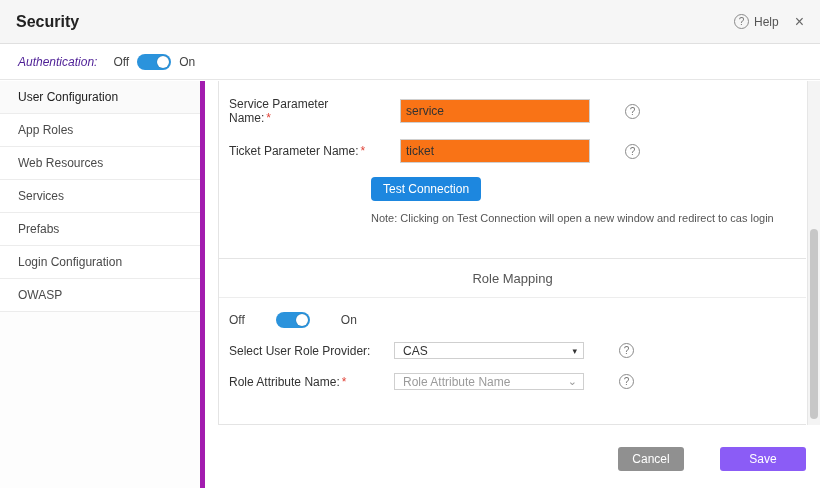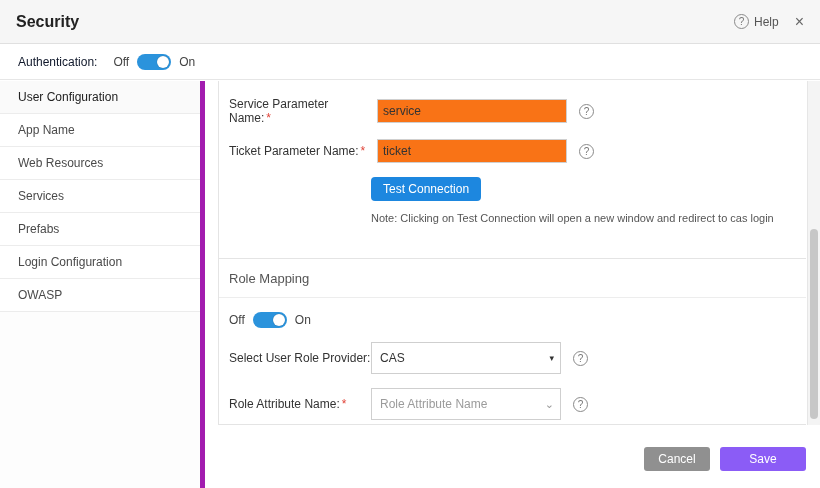--- a/index.html
+++ b/index.html
@@ -26,21 +26,21 @@
     display: inline-flex; align-items: center; justify-content: center;
     font-size: 10px; color: #777; flex-shrink: 0;
   }
   .close-x { font-size: 16px; color: #666; cursor: pointer; line-height: 1; }
 
   
   .authbar {
     height: 36px; display: flex; align-items: center; padding: 0 18px;
     background: #fff; border-bottom: 1px solid #e6e6e6;
   }
-  .authbar .alabel { margin-right: 16px; color: #0f172a; }
+  .authbar .alabel { margin-right: 16px; color: #4c1d95; font-style: italic; }
   .tog-side { color: #444; }
   .tswitch {
     width: 34px; height: 16px; border-radius: 9px; background: #2b93dc;
     position: relative; margin: 0 8px; cursor: pointer; display: inline-block;
   }
   .tswitch .knob {
     position: absolute; top: 2px; right: 2px; width: 12px; height: 12px;
     border-radius: 50%; background: #fff; box-shadow: 0 0 1px rgba(0,0,0,.4);
   }
 
@@ -59,56 +59,56 @@
   }
   .side-item.active { color: #222; background: #fafafa; }
 
   
   .content { position: absolute; left: 205px; right: 0; top: 0; bottom: 0; background: #fff; }
   .panel {
     position: absolute; left: 13px; right: 14px; top: 0; bottom: 63px;
     border-left: 1px solid #e4e4e4; border-bottom: 1px solid #e4e4e4; overflow: hidden;
   }
 
-  .frow { display: flex; align-items: center; margin: 14px 0 0 10px; }
+  .frow { display: flex; align-items: center; margin: 14px 0 0 10px; gap: 23px; }
   .frow.first { margin-top: 16px; }
   .flabel { width: 142px; flex-shrink: 0; color: #333; }
   .req { color: #e04338; margin-left: 2px; }
   .tinput {
     width: 190px; height: 24px; border: 1px solid #cfcfcf; padding: 0 5px;
     font-size: 12px; color: #333; font-family: "Liberation Sans", sans-serif;
     background: #f97316; outline: none; margin-left: 6px;
   }
   .helpq { margin-left: 12px; cursor: pointer; }
 
   .btn-test {
     margin: 14px 0 0 152px; height: 24px; padding: 0 12px;
     background: #1d87df; color: #fff; border: none; border-radius: 4px;
     font-size: 12px; font-family: "Liberation Sans", sans-serif; cursor: pointer;
   }
   .note { margin: 11px 0 34px 152px; font-size: 11px; color: #555; }
 
   .sec2 { border-top: 1px solid #e4e4e4; }
-  .sec-title { padding: 12px 10px 11px; font-size: 13px; color: #555; border-bottom: 1px solid #ededed; }
+  .sec-title { padding: 12px 10px 11px; font-size: 13px; color: #555; border-bottom: 1px solid #ededed; text-align: center; }
 
   .fselect {
-    width: 190px; height: 32px; border: 1px solid #cfcfcf; background: #fff;
+    width: 190px; height: 17px; border: 1px solid #cfcfcf; background: #fff;
     display: flex; align-items: center; justify-content: space-between;
     padding: 0 6px 0 8px; cursor: pointer;
   }
   .fselect .valtext { color: #333; }
   .fselect.ph .valtext { color: #9b9b9b; }
   .sel-arrow { font-size: 9px; color: #333; }
   .sel-chev { font-size: 11px; color: #999; }
 
   
   .footer { position: absolute; right: 14px; bottom: 17px; display: flex; gap: 10px; }
   .btn {
     height: 24px; border: none; border-radius: 3px; font-size: 12px; color: #fff;
-    font-family: "Liberation Sans", sans-serif; cursor: pointer;
+    font-family: "Liberation Sans", sans-serif; cursor: pointer; margin-left: 26px;
   }
   .btn-cancel { width: 66px; background: #909090; }
   .btn-save  { width: 86px; background: #8b5cf6; }
 
   
   .vscroll {
     position: absolute; top: 0; right: 0; bottom: 63px; width: 13px;
     background: #f4f4f4; border-left: 1px solid #e6e6e6;
   }
   .vthumb {
@@ -138,21 +138,21 @@
     <span class="tswitch">
         <span class="knob"></span>
       </span>
     <span class="tog-side">On</span>
   </div>
 
   <div class="bodywrap">
 
     <div class="sidebar">
       <div class="side-item active"><span>User Configuration</span></div>
-      <div class="side-item"><span>App Name</span></div>
+      <div class="side-item"><span>App Roles</span></div>
       <div class="side-item"><span>Web Resources</span></div>
       <div class="side-item"><span>Services</span></div>
       <div class="side-item"><span>Prefabs</span></div>
       <div class="side-item"><span>Login Configuration</span></div>
       <div class="side-item"><span>OWASP</span></div>
     </div>
 
     <div class="content">
       <div class="panel">
 

